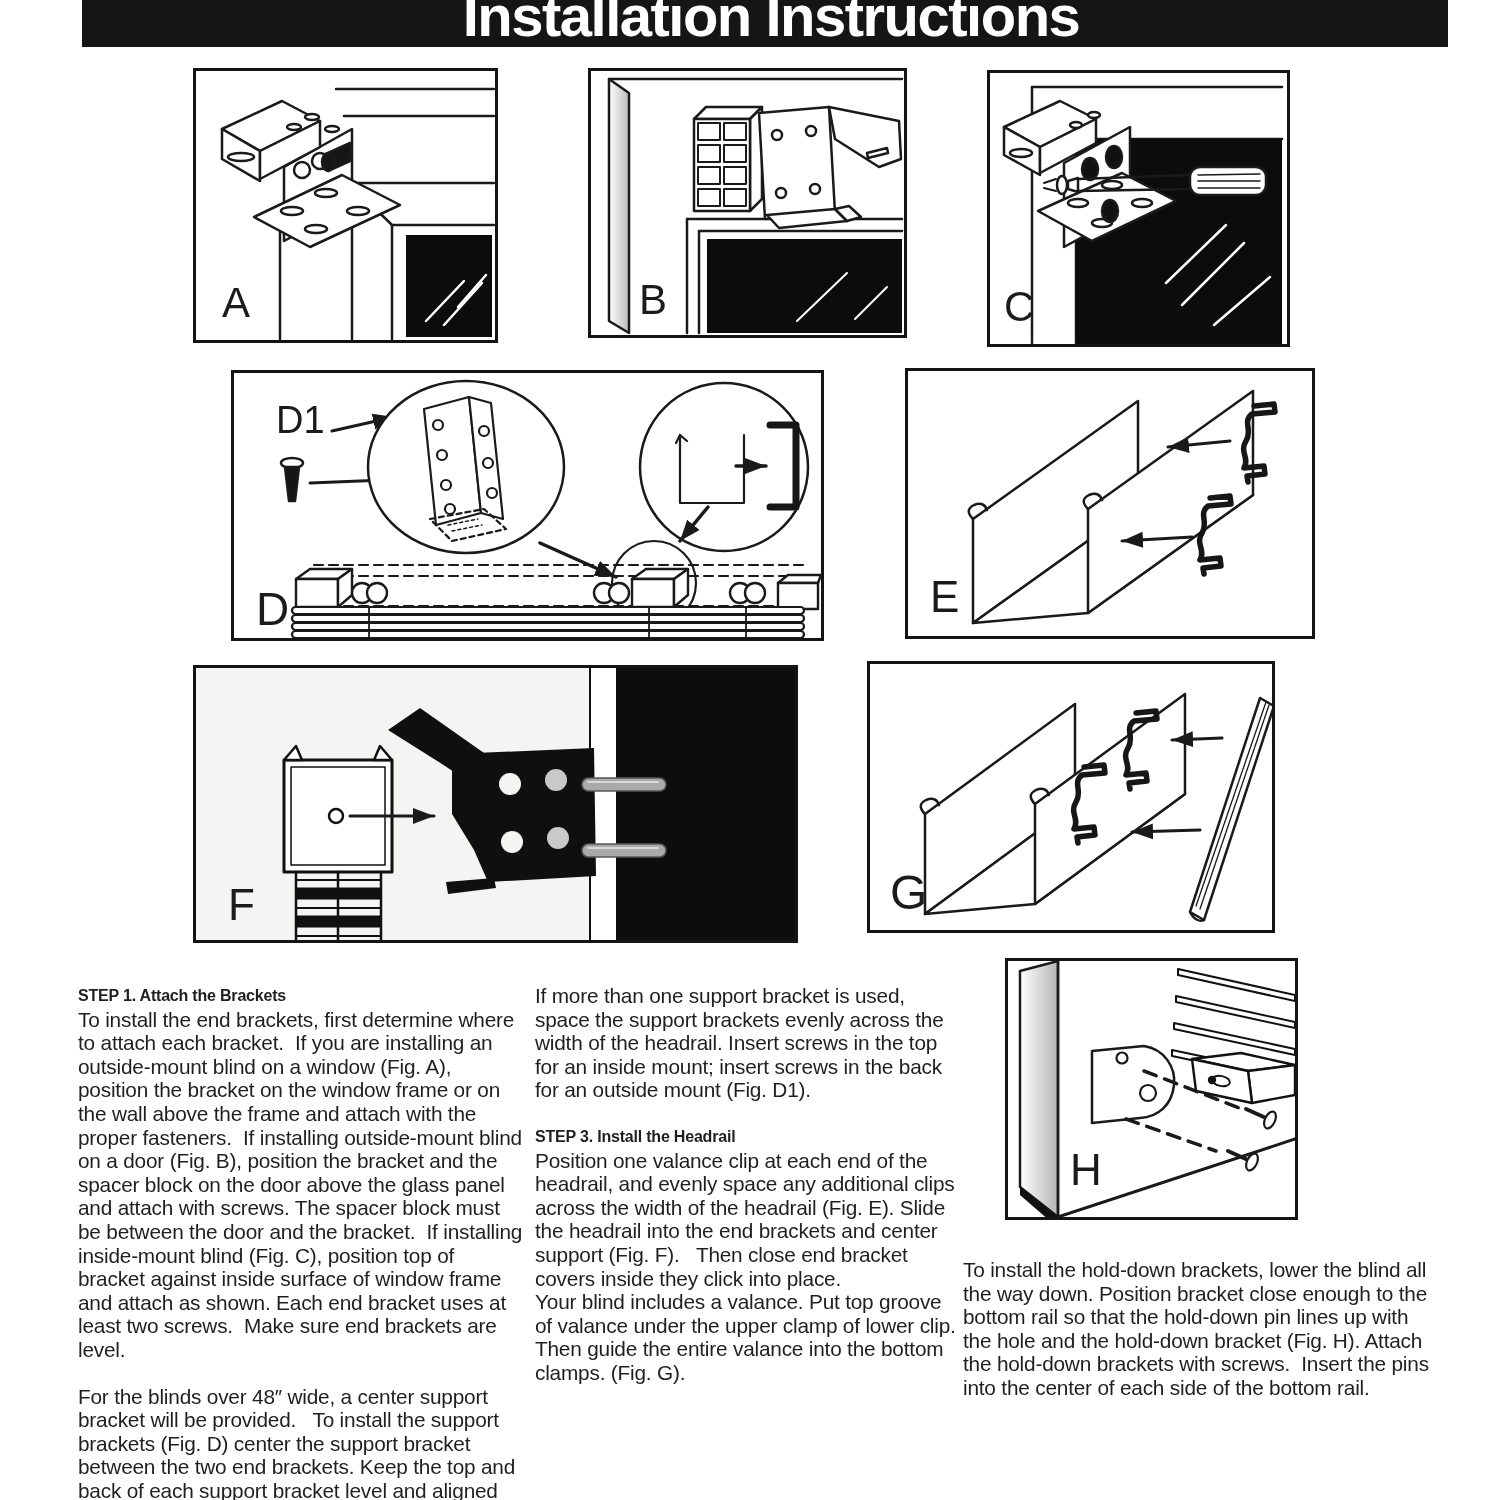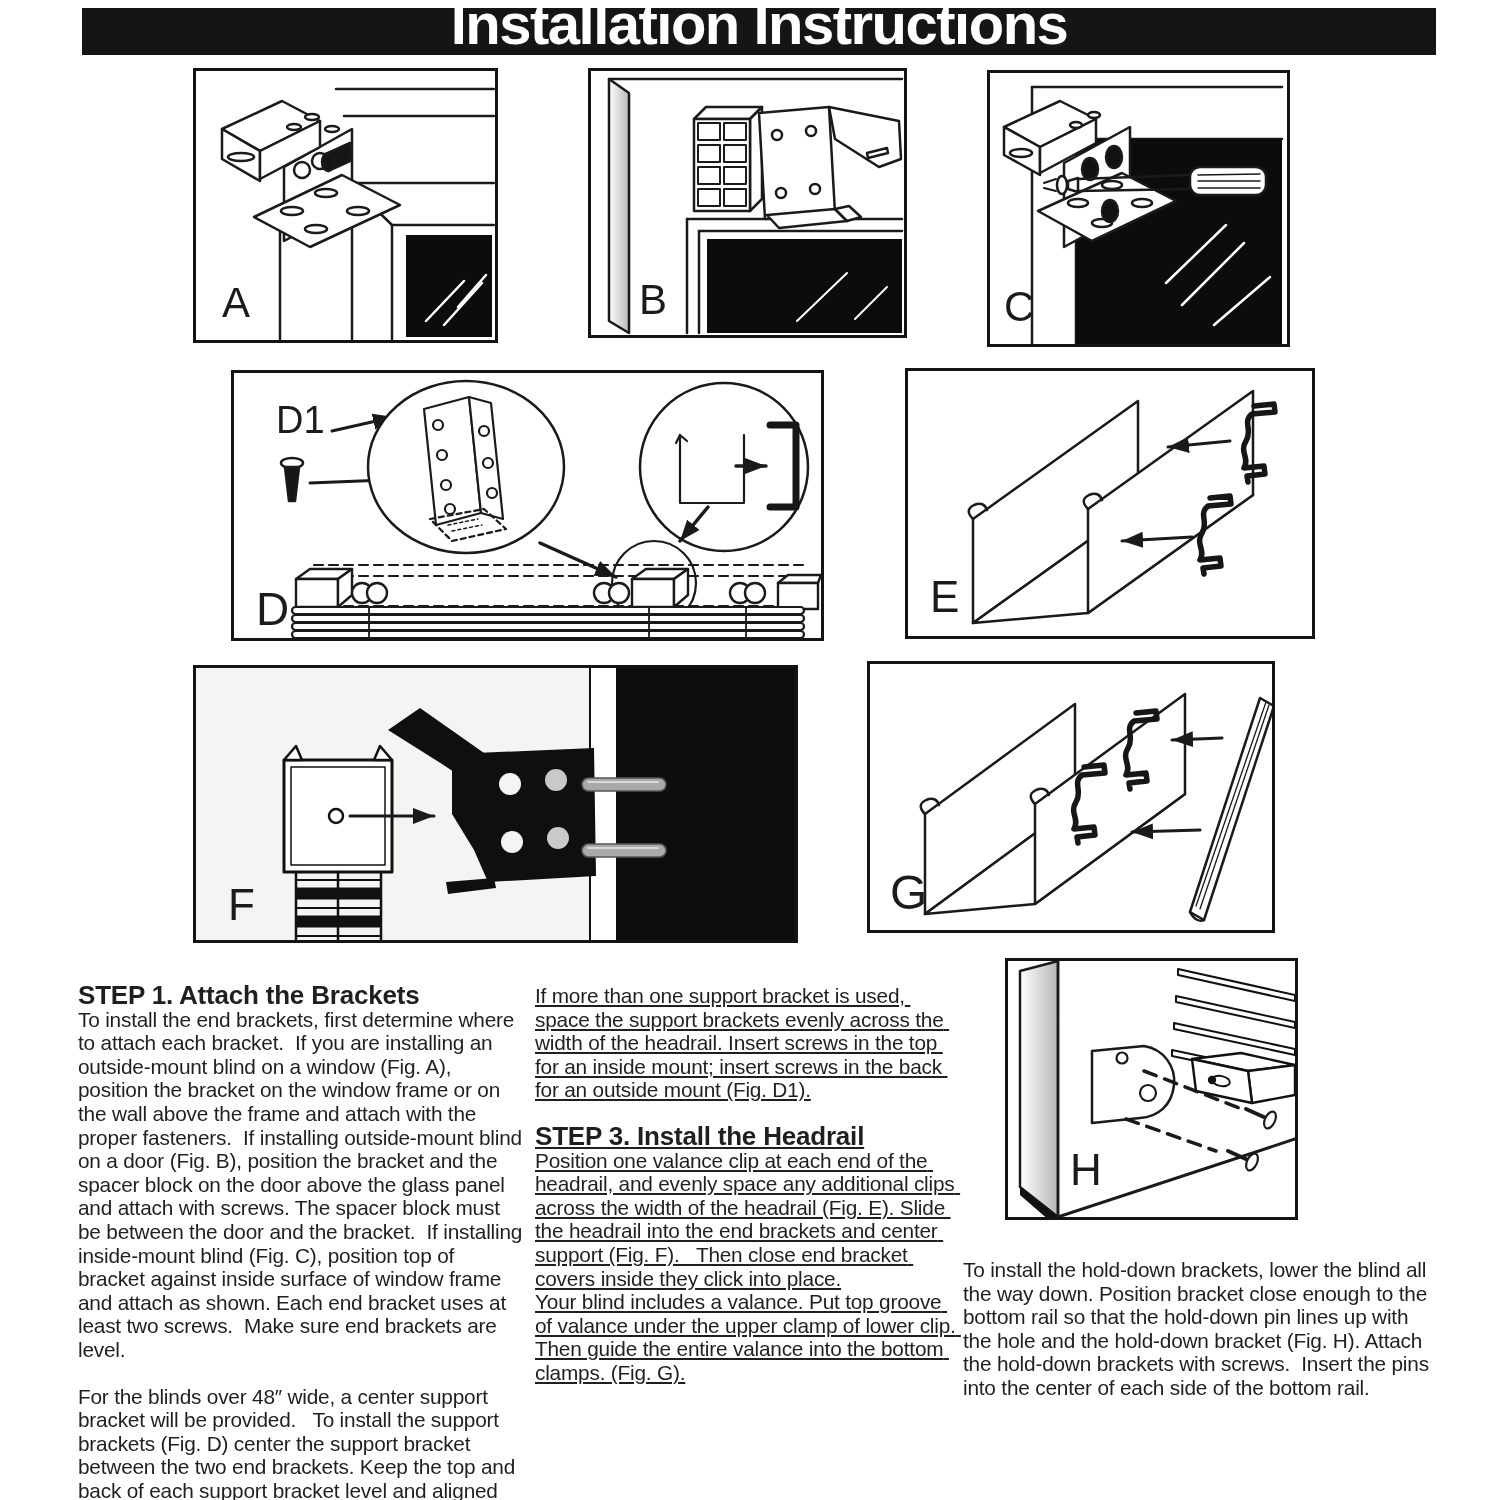--- a/index.html
+++ b/index.html
@@ -1,27 +1,27 @@
 <!DOCTYPE html>
 <html><head>
 <meta charset="utf-8">
 <style>
   html,body{margin:0;padding:0;background:#fff;}
   .page{position:relative;width:1500px;height:1500px;background:#fff;overflow:hidden;
         font-family:"Liberation Sans",sans-serif;color:#1f1f1f;}
-  .titlebar{position:absolute;left:82px;top:8px;width:1354px;height:47px;background:#151515;
-            overflow:hidden;text-align:center;}
+  .titlebar{position:absolute;left:82px;top:0;width:1354px;height:47px;background:#151515;
+            overflow:hidden;text-align:center;padding-left:12px;}
   .titlebar h1{margin:-14px 0 0 0;font-size:58px;line-height:60px;font-weight:600;
                color:#ffffff;letter-spacing:-1.5px;}
   .fig{position:absolute;border:3px solid #141414;background:#fff;box-sizing:border-box;}
   .fig svg{position:absolute;left:0;top:0;width:100%;height:100%;display:block;}
   .figlabel{position:absolute;font-size:42px;line-height:42px;color:#1b1b1b;z-index:5;}
   .inslabel{position:absolute;font-size:38px;line-height:38px;color:#1b1b1b;z-index:5;}
   .col{position:absolute;font-size:20.8px;line-height:23.6px;letter-spacing:-0.2px;}
-  .col h2{font-size:26px;line-height:23.6px;margin:0;font-weight:bold;}
+  .col h2{font-size:16px;line-height:23.6px;margin:0;font-weight:bold;}
   .col p{margin:0;white-space:pre-wrap;}
   .mt{margin-top:23px !important;}
   svg line,svg polyline,svg polygon,svg path,svg rect,svg circle,svg ellipse{
       stroke-linejoin:round;stroke-linecap:round;}
 </style>
 </head>
 <body>
 
 <div class="page">
 
@@ -388,21 +388,21 @@
     </svg>
     <span class="figlabel" style="left:62px;bottom:26px;font-size:44px;">H</span>
   </div>
 
   <div class="col" style="left:78px;top:984px;width:447px;">
     <h2>STEP 1. Attach the Brackets</h2>
     <p>To install the end brackets, first determine where to attach each bracket.  If you are installing an outside-mount blind on a window (Fig. A), position the bracket on the window frame or on the wall above the frame and attach with the proper fasteners.  If installing outside-mount blind on a door (Fig. B), position the bracket and the spacer block on the door above the glass panel and attach with screws. The spacer block must be between the door and the bracket.  If installing inside-mount blind (Fig. C), position top of bracket against inside surface of window frame and attach as shown. Each end bracket uses at least two screws.  Make sure end brackets are level.</p>
     <p class="mt">For the blinds over 48″ wide, a center support bracket will be provided.   To install the support brackets (Fig. D) center the support bracket between the two end brackets. Keep the top and back of each support bracket level and aligned with the top and back of the end brackets.</p>
   </div>
 
-  <div class="col" style="left:535px;top:984px;width:424px;text-decoration:underline;">
+  <div class="col" style="left:535px;top:984px;width:424px;">
     <p>If more than one support bracket is used, space the support brackets evenly across the width of the headrail. Insert screws in the top for an inside mount; insert screws in the back for an outside mount (Fig. D1).</p>
     <h2 class="mt">STEP 3. Install the Headrail</h2>
     <p>Position one valance clip at each end of the headrail, and evenly space any additional clips across the width of the headrail (Fig. E). Slide the headrail into the end brackets and center support (Fig. F).   Then close end bracket covers inside they click into place.</p>
     <p>Your blind includes a valance. Put top groove of valance under the upper clamp of lower clip. Then guide the entire valance into the bottom clamps. (Fig. G).</p>
   </div>
 
   <div class="col" style="left:963px;top:1258px;width:472px;">
     <p>To install the hold-down brackets, lower the blind all the way down. Position bracket close enough to the bottom rail so that the hold-down pin lines up with the hole and the hold-down bracket (Fig. H). Attach the hold-down brackets with screws.  Insert the pins into the center of each side of the bottom rail.</p>
   </div>
 

